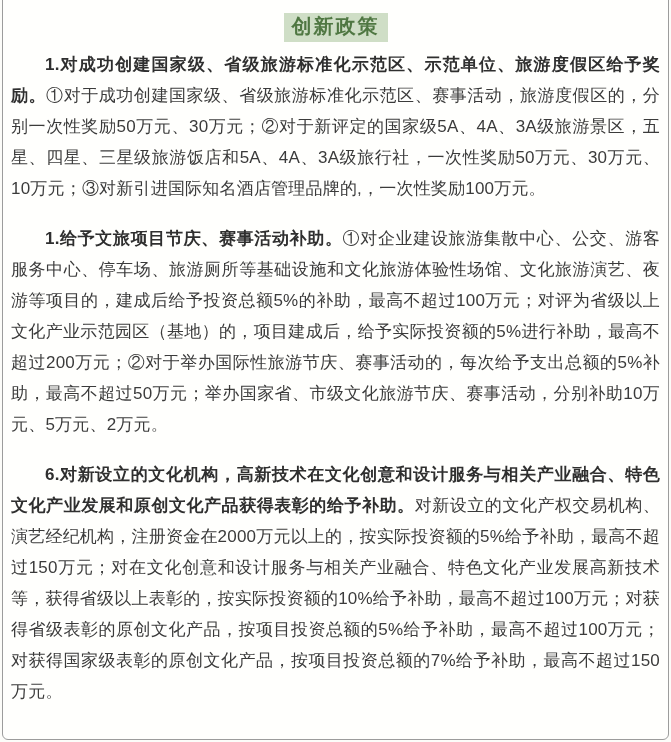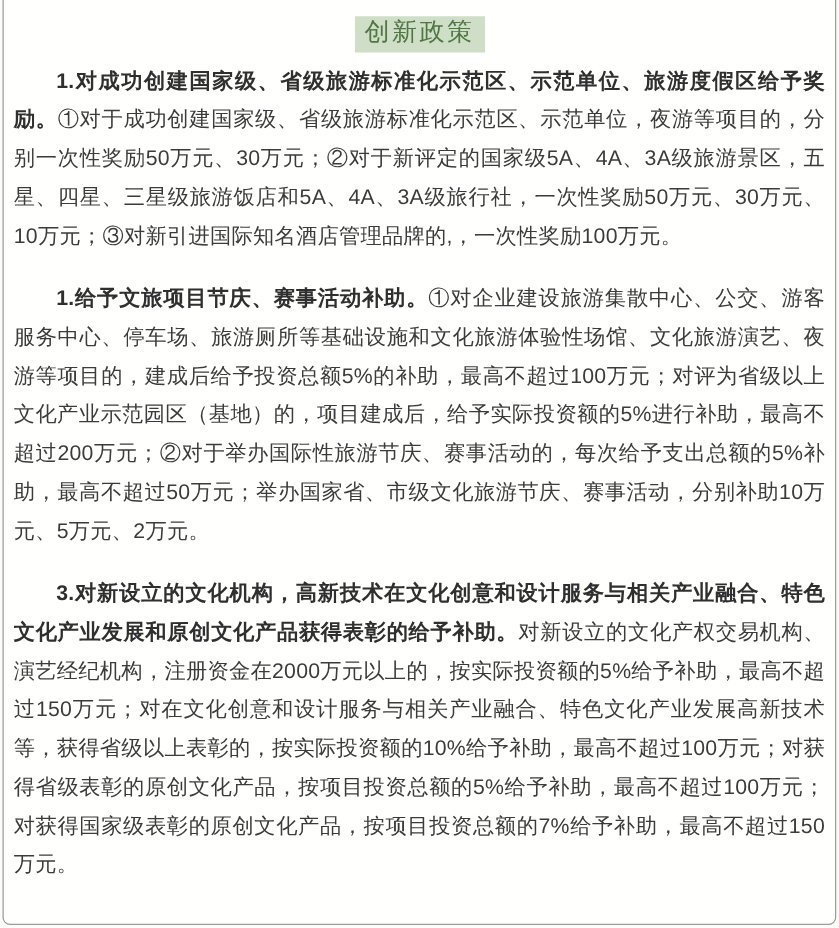--- a/index.html
+++ b/index.html
@@ -24,21 +24,21 @@
     padding: 22px 8px 20px 8px;
     overflow: hidden;
   }
   .title-row {
     text-align: center;
     margin: 0 0 7px 0;
   }
   .title-text {
     display: inline-block;
     font-size: 20px;
-    font-weight: normal;
+    font-weight: bold;
     letter-spacing: 2px;
     color: #4f7742;
     background: #cfdec6;
     padding: 0px 8px 3px 8px;
     line-height: 26px;
   }
   p.policy {
     margin: 19px 0 0 0;
     font-size: 17px;
     line-height: 31px;
@@ -57,19 +57,19 @@
 </style>
 </head>
 <body>
 
 <div class="doc">
 
   <div class="title-row">
     <span class="title-text">创新政策</span>
   </div>
 
-  <p class="policy"><b>1.对成功创建国家级、省级旅游标准化示范区、示范单位、旅游度假区给予奖励。</b><span>①对于成功创建国家级、省级旅游标准化示范区、示范单位，夜游等项目的，分别一次性奖励50万元、30万元；②对于新评定的国家级5A、4A、3A级旅游景区，五星、四星、三星级旅游饭店和5A、4A、3A级旅行社，一次性奖励50万元、30万元、10万元；③对新引进国际知名酒店管理品牌的,，一次性奖励100万元。</span></p>
+  <p class="policy"><b>1.对成功创建国家级、省级旅游标准化示范区、示范单位、旅游度假区给予奖励。</b><span>①对于成功创建国家级、省级旅游标准化示范区、赛事活动，旅游度假区的，分别一次性奖励50万元、30万元；②对于新评定的国家级5A、4A、3A级旅游景区，五星、四星、三星级旅游饭店和5A、4A、3A级旅行社，一次性奖励50万元、30万元、10万元；③对新引进国际知名酒店管理品牌的,，一次性奖励100万元。</span></p>
 
   <p class="policy"><b>1.给予文旅项目节庆、赛事活动补助。</b><span>①对企业建设旅游集散中心、公交、游客服务中心、停车场、旅游厕所等基础设施和文化旅游体验性场馆、文化旅游演艺、夜游等项目的，建成后给予投资总额5%的补助，最高不超过100万元；对评为省级以上文化产业示范园区（基地）的，项目建成后，给予实际投资额的5%进行补助，最高不超过200万元；②对于举办国际性旅游节庆、赛事活动的，每次给予支出总额的5%补助，最高不超过50万元；举办国家省、市级文化旅游节庆、赛事活动，分别补助10万元、5万元、2万元。</span></p>
 
-  <p class="policy"><b>3.对新设立的文化机构，高新技术在文化创意和设计服务与相关产业融合、特色文化产业发展和原创文化产品获得表彰的给予补助。</b><span>对新设立的文化产权交易机构、演艺经纪机构，注册资金在2000万元以上的，按实际投资额的5%给予补助，最高不超过150万元；对在文化创意和设计服务与相关产业融合、特色文化产业发展高新技术等，获得省级以上表彰的，按实际投资额的10%给予补助，最高不超过100万元；对获得省级表彰的原创文化产品，按项目投资总额的5%给予补助，最高不超过100万元；对获得国家级表彰的原创文化产品，按项目投资总额的7%给予补助，最高不超过150万元。</span></p>
+  <p class="policy"><b>6.对新设立的文化机构，高新技术在文化创意和设计服务与相关产业融合、特色文化产业发展和原创文化产品获得表彰的给予补助。</b><span>对新设立的文化产权交易机构、演艺经纪机构，注册资金在2000万元以上的，按实际投资额的5%给予补助，最高不超过150万元；对在文化创意和设计服务与相关产业融合、特色文化产业发展高新技术等，获得省级以上表彰的，按实际投资额的10%给予补助，最高不超过100万元；对获得省级表彰的原创文化产品，按项目投资总额的5%给予补助，最高不超过100万元；对获得国家级表彰的原创文化产品，按项目投资总额的7%给予补助，最高不超过150万元。</span></p>
 
 </div>
 
 </body></html>

